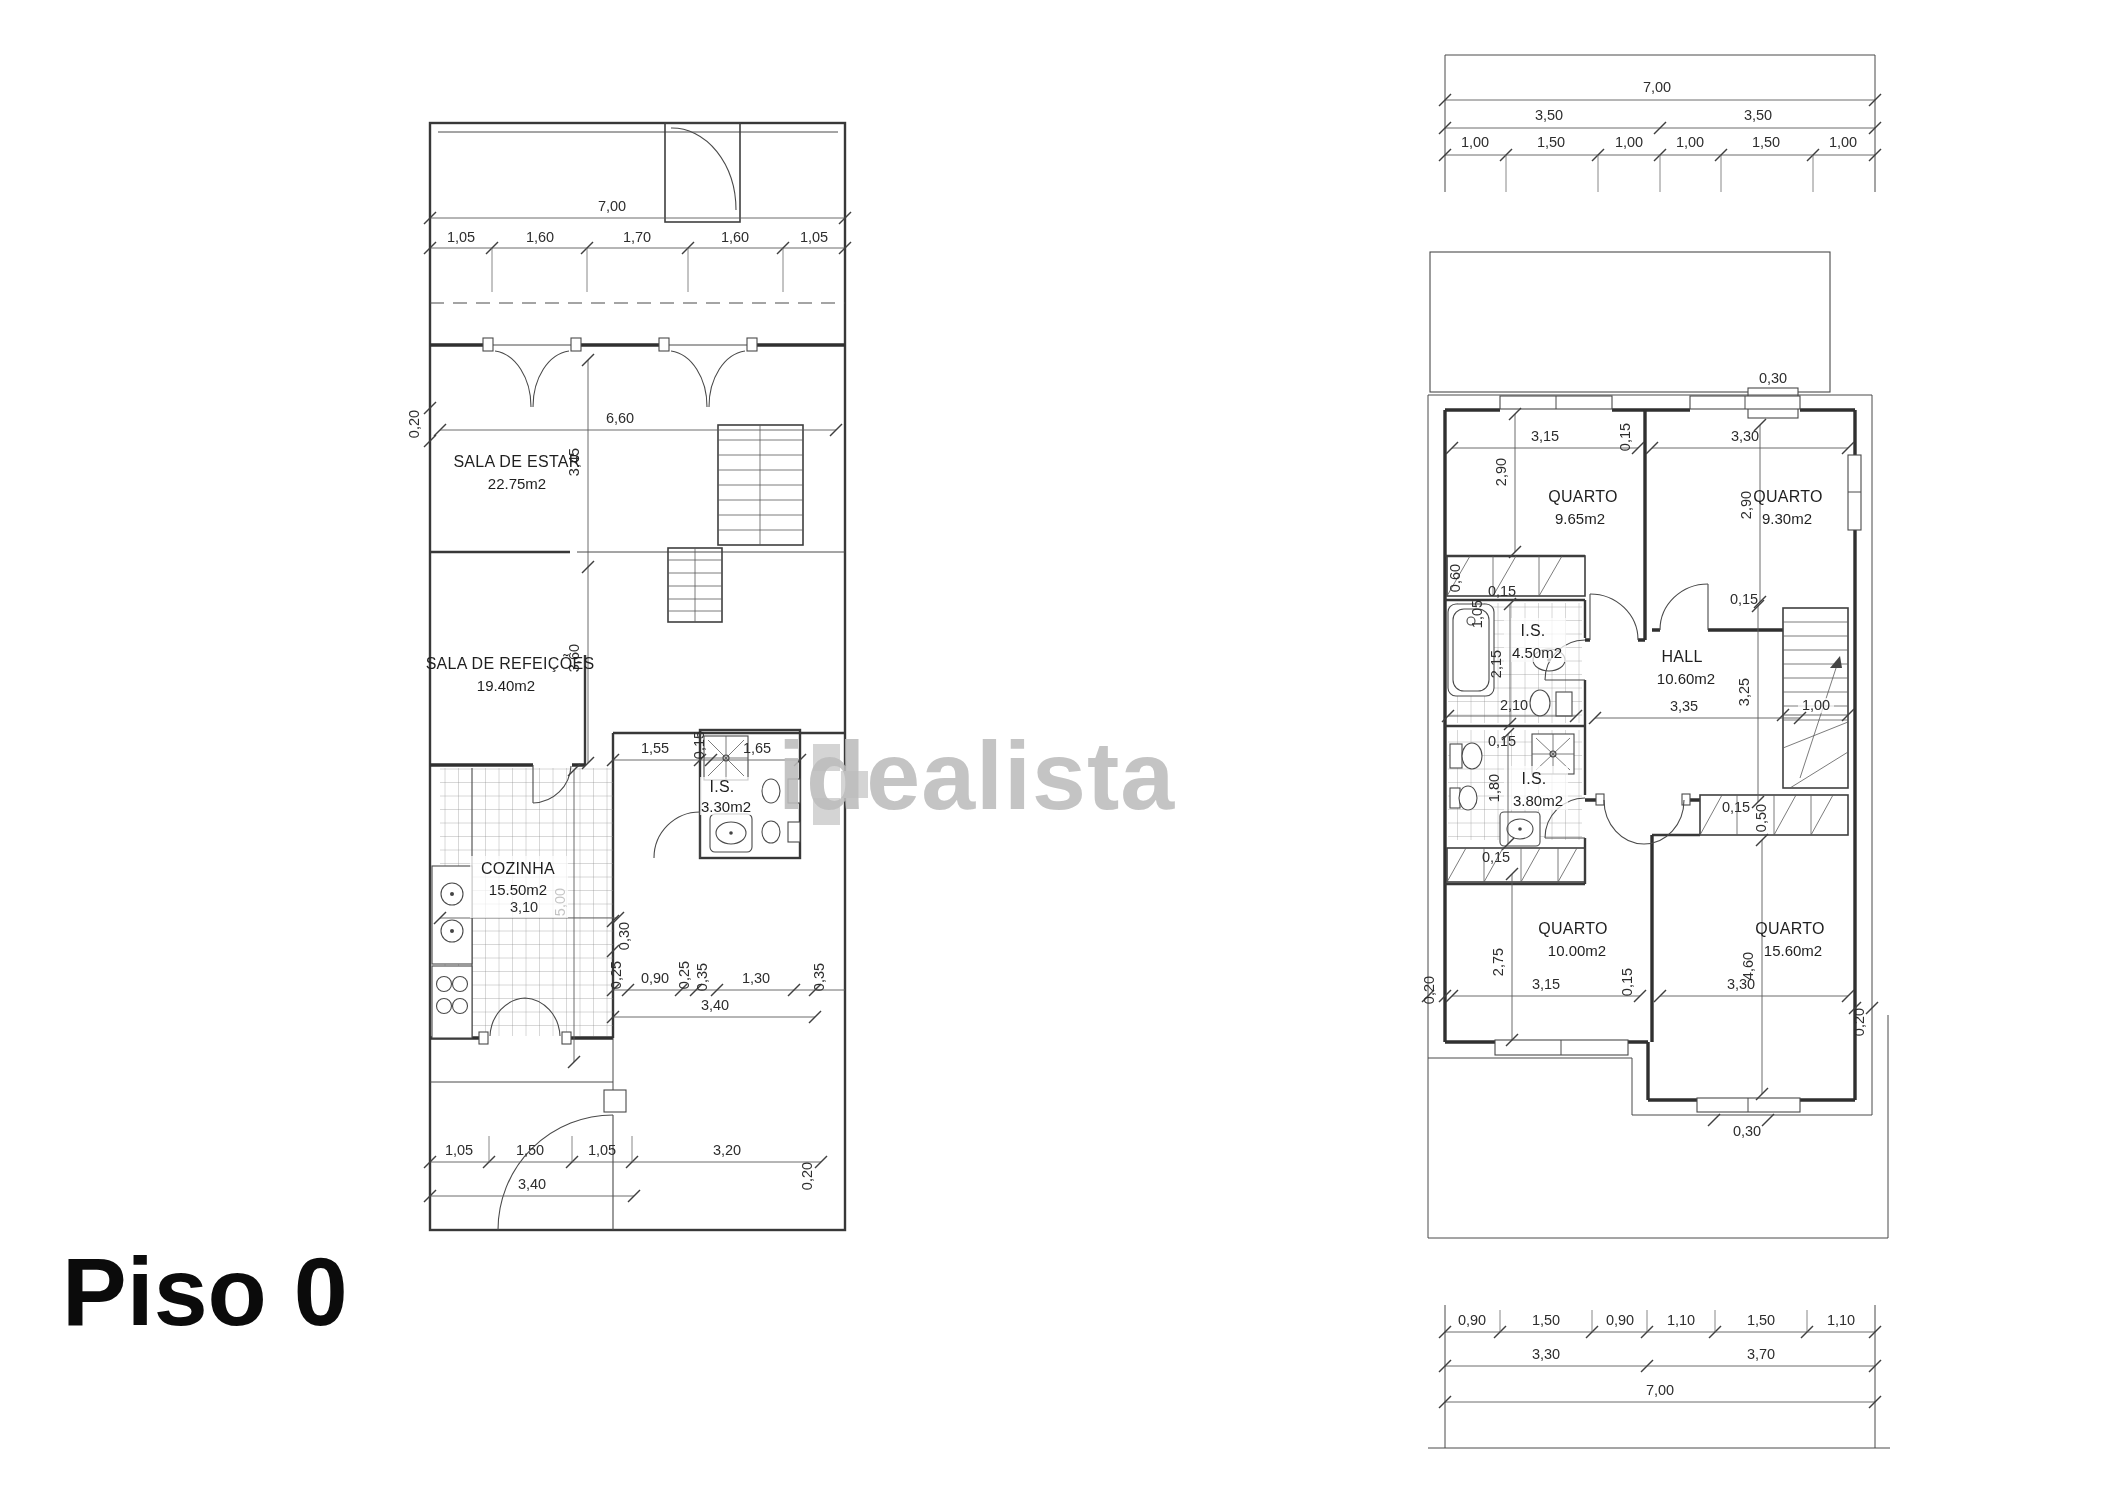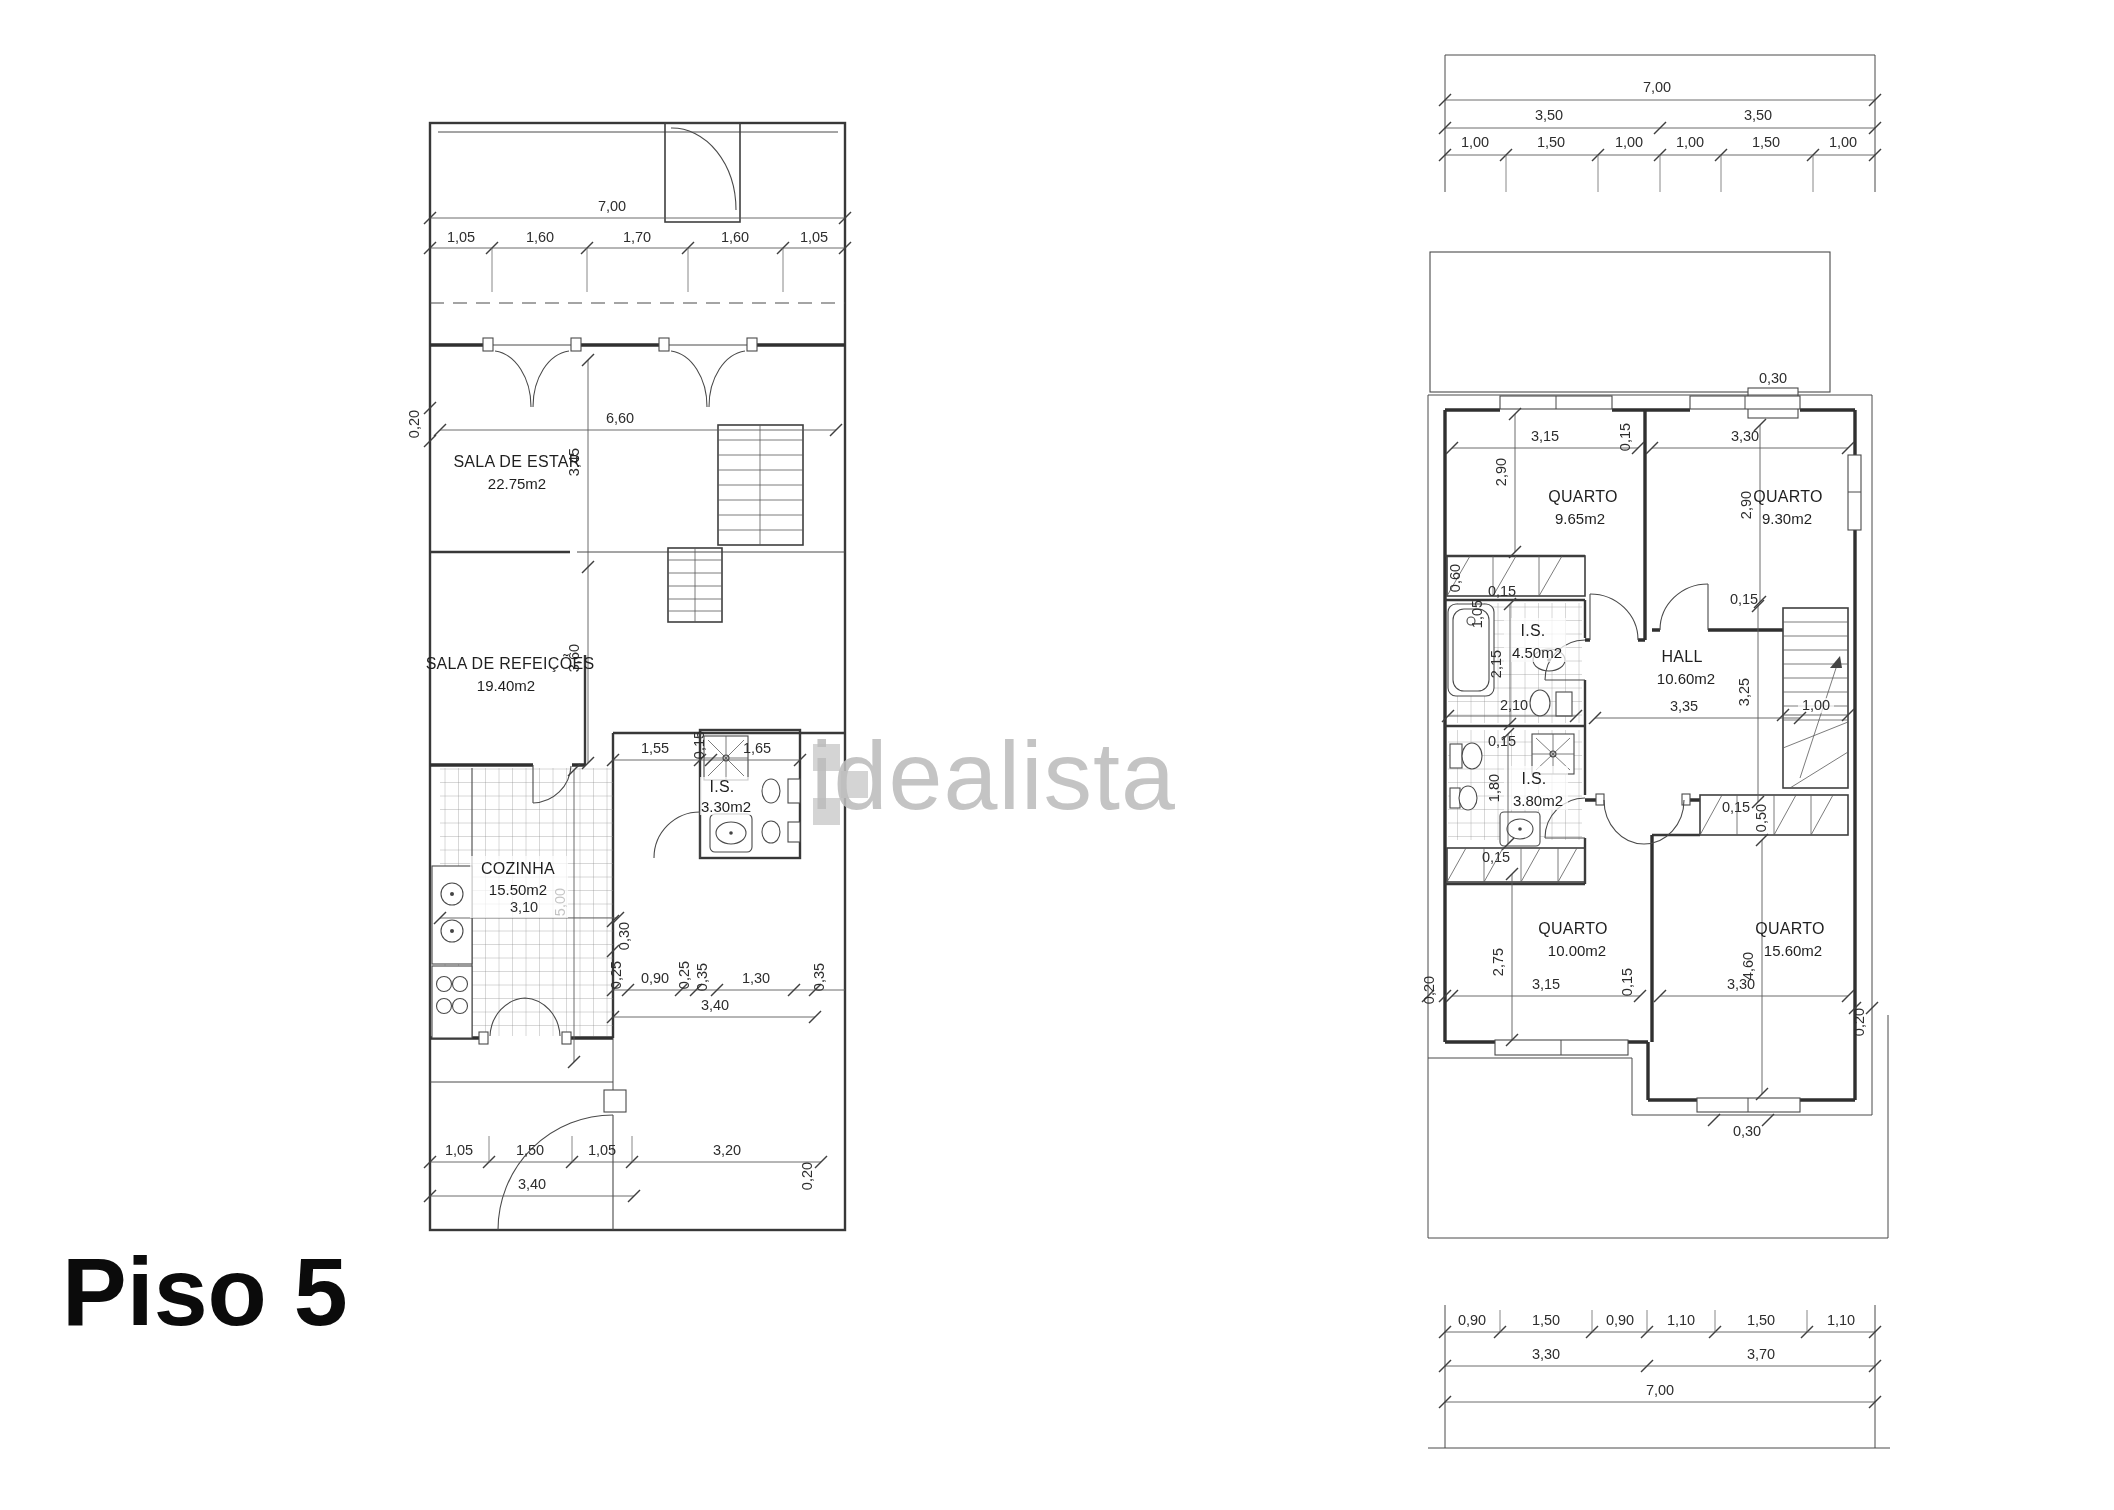--- a/index.html
+++ b/index.html
@@ -14,22 +14,22 @@
   .w2{stroke:#383838;stroke-width:2.4;fill:none;}
   .w3{stroke:#303030;stroke-width:3.4;fill:none;}
   .fx{stroke:#4a4a4a;stroke-width:1.1;fill:#fff;}
   .fxn{stroke:#4a4a4a;stroke-width:1.1;fill:none;}
   .thin{stroke:#5a5a5a;stroke-width:.8;fill:none;}
   .dml{stroke:#5c5c5c;stroke-width:.9;fill:none;}
   .ext{stroke:#6a6a6a;stroke-width:.8;}
   .dsh{stroke:#4a4a4a;stroke-width:1.1;stroke-dasharray:14 9;fill:none;}
   .under{fill:#fff;opacity:.72;}
   .watermark{position:absolute;left:778px;top:720px;width:480px;
-             font-size:97px;font-weight:400;letter-spacing:1px;
-             color:#bdbdbd;opacity:.88;user-select:none;margin-left:33px;}
+             font-size:97px;font-weight:700;letter-spacing:1px;
+             color:#bdbdbd;opacity:.88;user-select:none;}
   .floor-label{position:absolute;font-size:97px;font-weight:600;color:#0b0b0b;}
   #floor-label-0{left:62px;top:1236px;}
   #floor-label-1{left:1076px;top:1236px;}
 </style>
 </head>
 <body>
 
 <div class="canvas">
 
 <svg width="2114" height="1510" viewBox="0 0 2114 1510" xmlns="http://www.w3.org/2000/svg" style="position:absolute;left:0;top:0;">
@@ -548,15 +548,15 @@
   </g>
 
   <g>
     <rect x="813" y="744" width="27" height="27" fill="#d4d4d4"></rect>
     <rect x="841" y="771" width="27" height="27" fill="#d4d4d4"></rect>
     <rect x="813" y="798" width="27" height="27" fill="#d4d4d4"></rect>
   </g>
 </svg>
 
 <div class="watermark">idealista</div>
-<div class="floor-label" id="floor-label-0">Piso 5</div>
+<div class="floor-label" id="floor-label-0">Piso 0</div>
 
 </div>
 
 </body></html>

